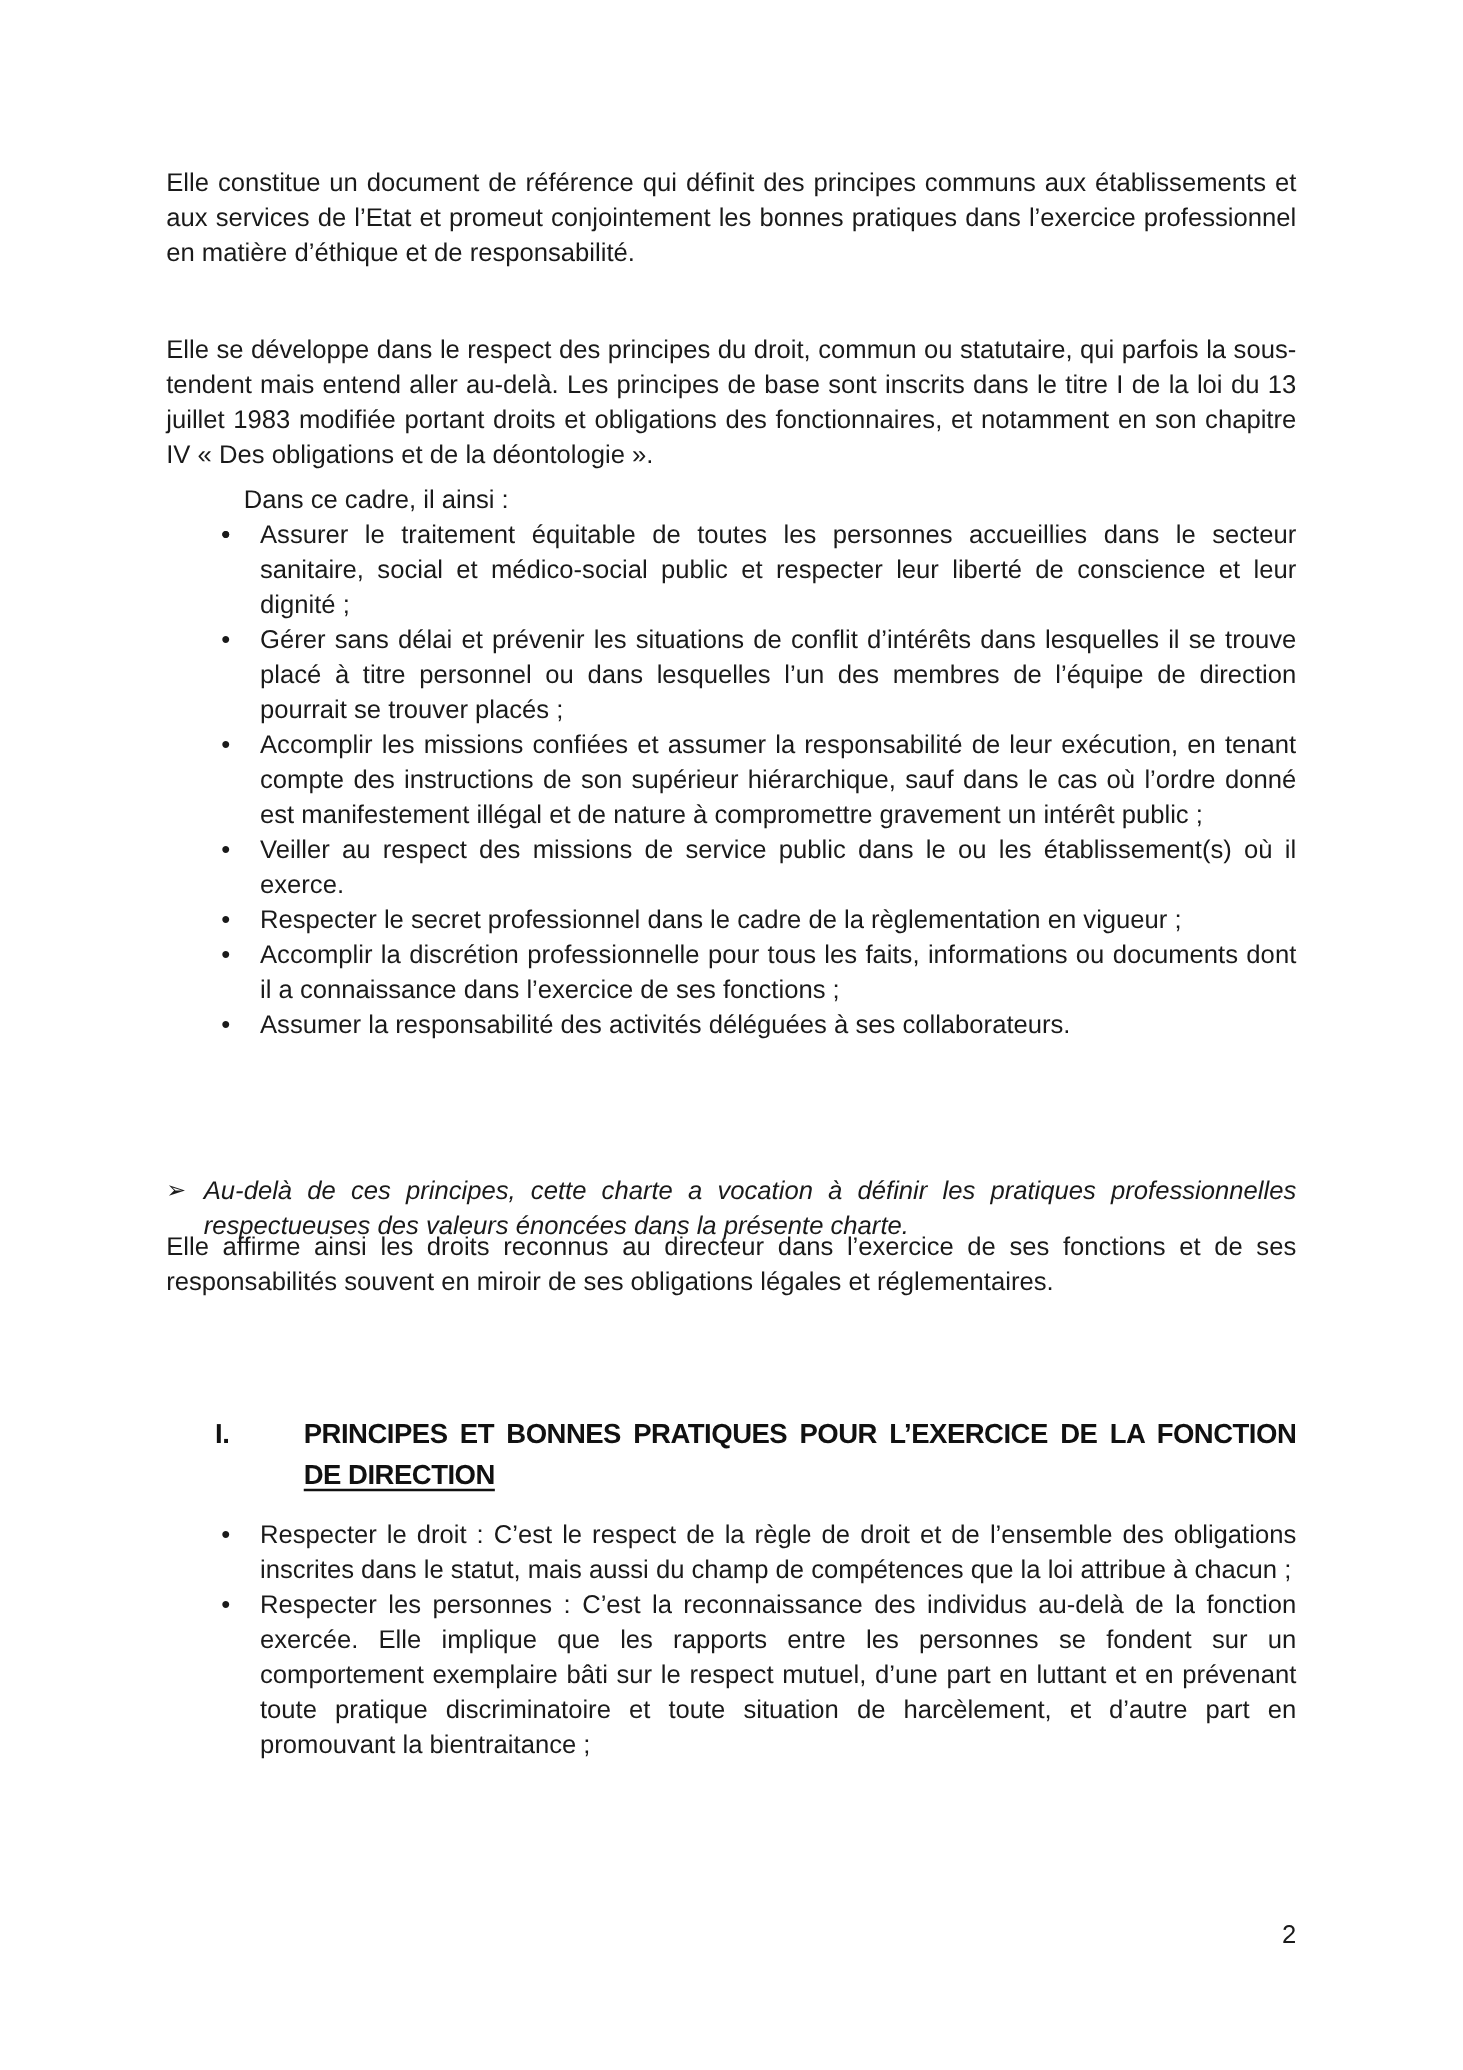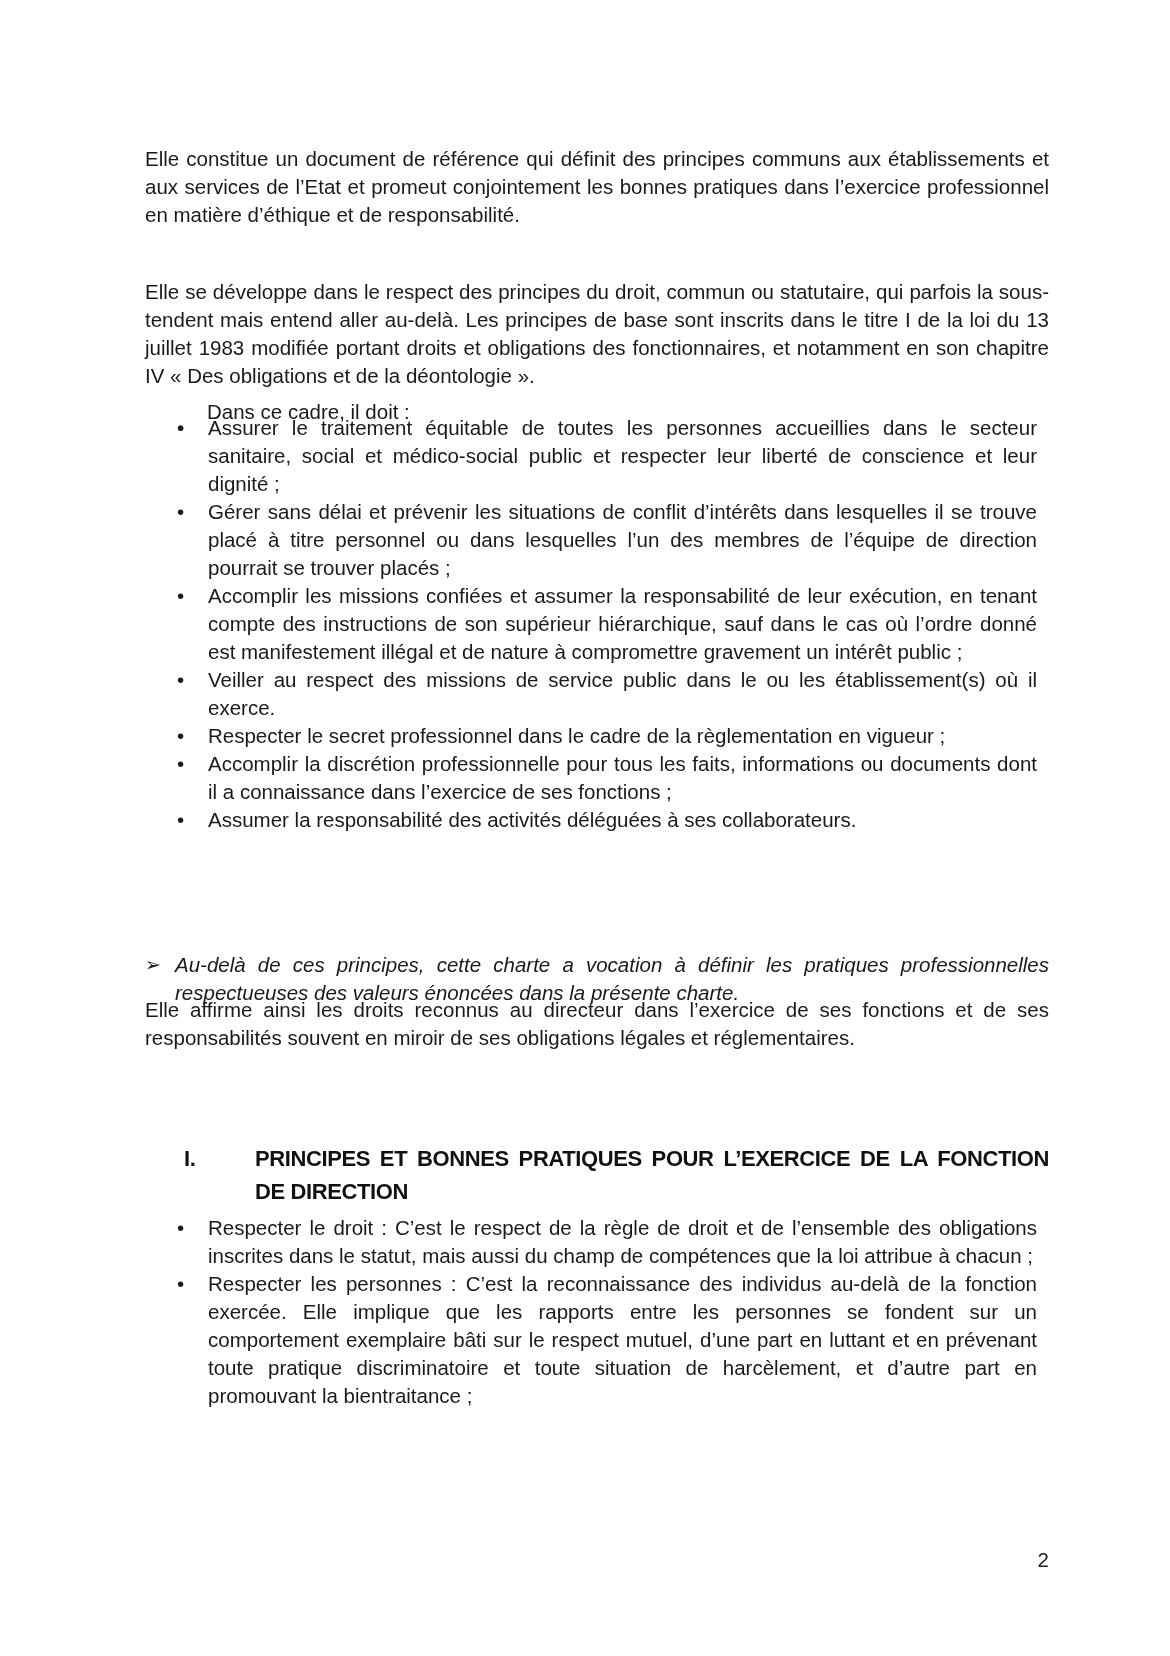--- a/index.html
+++ b/index.html
@@ -12,21 +12,21 @@
     font-family: "Liberation Sans", "DejaVu Sans", sans-serif;
     font-size: 20.5px;
     line-height: 28px;
     color: #1a1a1a;
     overflow: hidden;
   }
   .blk {
     position: absolute;
     left: 133px;
     width: 904px;
-    margin: 12px;
+    margin: 0;
     padding: 0;
   }
   .just { text-align: justify; }
 
   
   .indent62 { padding-left: 62px; width: 842px; }
 
   
   ul.bullets { list-style: none; margin: 0; padding: 0; }
   ul.bullets > li {
@@ -66,36 +66,37 @@
   }
   .h-num { position: absolute; left: 39px; top: 0; }
   .h-text { margin-left: 110px; width: 794px; }
   .h-line1 {
     text-align: justify;
     text-align-last: justify;
     text-decoration-thickness: 2px;
     text-underline-offset: 4px;
   }
   .h-line2 span {
+    text-decoration: underline;
     text-decoration-thickness: 2px;
     text-underline-offset: 4px;
   }
 
   .pagenum { text-align: right; }
 </style>
 </head>
 <body>
 
 <div class="page">
 
   <p class="blk just" style="top:133px">Elle constitue un document de référence qui définit des principes communs aux établissements et aux services de l’Etat et promeut conjointement les bonnes pratiques dans l’exercice professionnel en matière d’éthique et de responsabilité.</p>
 
   <p class="blk just" style="top:266px">Elle se développe dans le respect des principes du droit, commun ou statutaire, qui parfois la sous-tendent mais entend aller au-delà. Les principes de base sont inscrits dans le titre I de la loi du 13 juillet 1983 modifiée portant droits et obligations des fonctionnaires, et notamment en son chapitre IV « Des obligations et de la déontologie ».</p>
 
-  <p class="blk indent62" style="top:386px">Dans ce cadre, il doit :</p>
+  <p class="blk indent62" style="top:386px">Dans ce cadre, il ainsi :</p>
 
   <ul class="blk bullets" style="top:414px">
     <li><span class="dot">•</span></li>
     <li><span class="dot">•</span><span>Assurer le traitement équitable de toutes les personnes accueillies dans le secteur sanitaire, social et médico-social public et respecter leur liberté de conscience et leur dignité ;</span></li>
     <li><span class="dot">•</span><span>Gérer sans délai et prévenir les situations de conflit d’intérêts dans lesquelles il se trouve placé à titre personnel ou dans lesquelles l’un des membres de l’équipe de direction pourrait se trouver placés ;</span></li>
     <li><span class="dot">•</span><span>Accomplir les missions confiées et assumer la responsabilité de leur exécution, en tenant compte des instructions de son supérieur hiérarchique, sauf dans le cas où l’ordre donné est manifestement illégal et de nature à compromettre gravement un intérêt public ;</span></li>
     <li><span class="dot">•</span><span>Veiller au respect des missions de service public dans le ou les établissement(s) où il exerce.</span></li>
     <li><span class="dot">•</span><span>Respecter le secret professionnel dans le cadre de la règlementation en vigueur ;</span></li>
     <li><span class="dot">•</span><span>Accomplir la discrétion professionnelle pour tous les faits, informations ou documents dont il a connaissance dans l’exercice de ses fonctions ;</span></li>
     <li><span class="dot">•</span><span>Assumer la responsabilité des activités déléguées à ses collaborateurs.</span></li>

